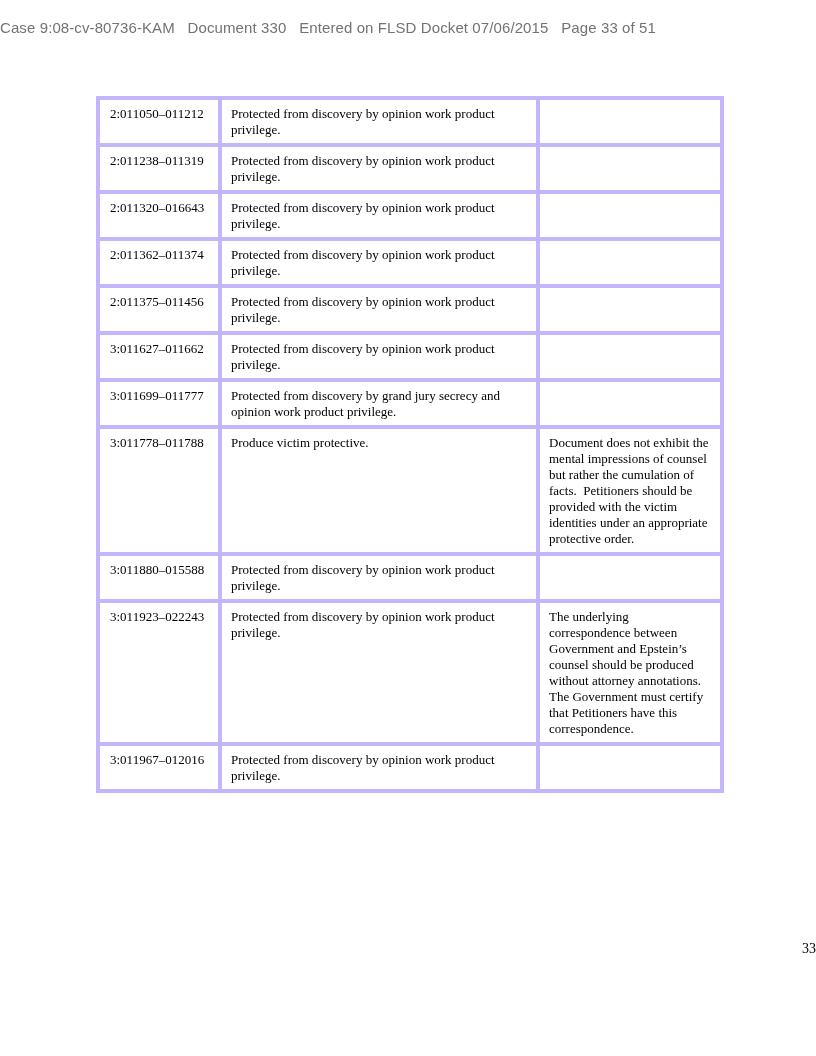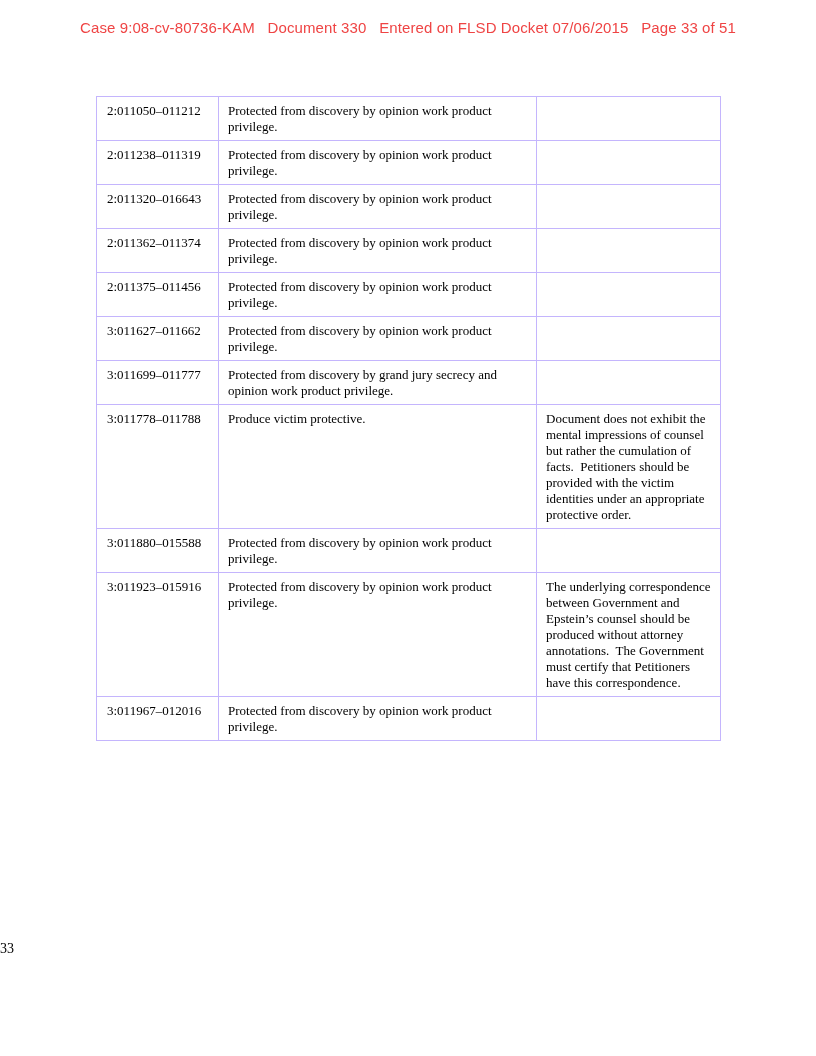--- a/index.html
+++ b/index.html
@@ -12,53 +12,52 @@
     font-family: "Liberation Serif", serif;
     color: #000000;
     margin: 0 auto;
     overflow: hidden;
   }
   .case-stamp {
     position: absolute;
     top: 19px;
     left: 0;
     width: 816px;
-    text-align: center;
     font-family: "Liberation Sans", sans-serif;
     font-size: 15px;
-    color: #ef4444;
+    color: #737373;
     white-space: pre;
     letter-spacing: 0.1px;
   }
   table.privilege-log {
     position: absolute;
     left: 96px;
     top: 96px;
     width: 624px;
     border-collapse: collapse;
     table-layout: fixed;
   }
   table.privilege-log td {
-    border: 1px solid #c4b5fd;
+    border: 4px solid #c4b5fd;
     vertical-align: top;
     font-family: "Liberation Serif", serif;
     font-size: 13px;
     line-height: 16px;
     padding: 6px 8px 5px 9px;
     white-space: pre-wrap;
   }
   table.privilege-log td.range-cell { padding-left: 10px; }
   tr.std-row { height: 43px; }
   tr.tall-row { height: 122px; padding-left: 25px; }
   .page-number {
     position: absolute;
     top: 941px;
     left: 0;
     width: 816px;
-    text-align: left;
+    text-align: right;
     font-family: "Liberation Serif", serif;
     font-size: 14px;
     color: #000000;
   }
 </style>
 </head>
 <body>
 
 <div class="page">
 
@@ -110,21 +109,21 @@
         <td class="range-cell">3:011778–011788</td>
         <td>Produce victim protective.</td>
         <td>Document does not exhibit the mental impressions of counsel but rather the cumulation of facts.  Petitioners should be provided with the victim identities under an appropriate protective order.</td>
       </tr>
       <tr class="std-row">
         <td class="range-cell">3:011880–015588</td>
         <td>Protected from discovery by opinion work product privilege.</td>
         <td></td>
       </tr>
       <tr class="tall-row">
-        <td class="range-cell">3:011923–015916</td>
+        <td class="range-cell">3:011923–022243</td>
         <td>Protected from discovery by opinion work product privilege.</td>
         <td>The underlying correspondence between Government and Epstein’s counsel should be produced without attorney annotations.  The Government must certify that Petitioners have this correspondence.</td>
       </tr>
       <tr class="std-row">
         <td class="range-cell">3:011967–012016</td>
         <td>Protected from discovery by opinion work product privilege.</td>
         <td></td>
       </tr>
     </tbody>
   </table>

